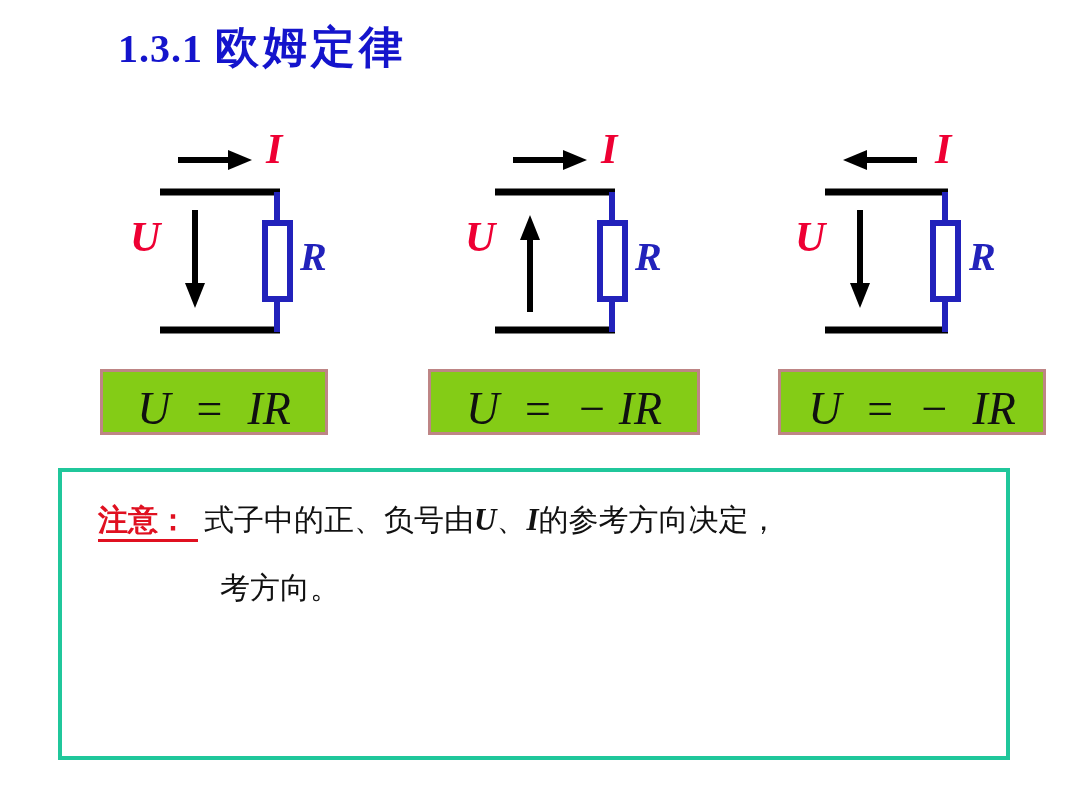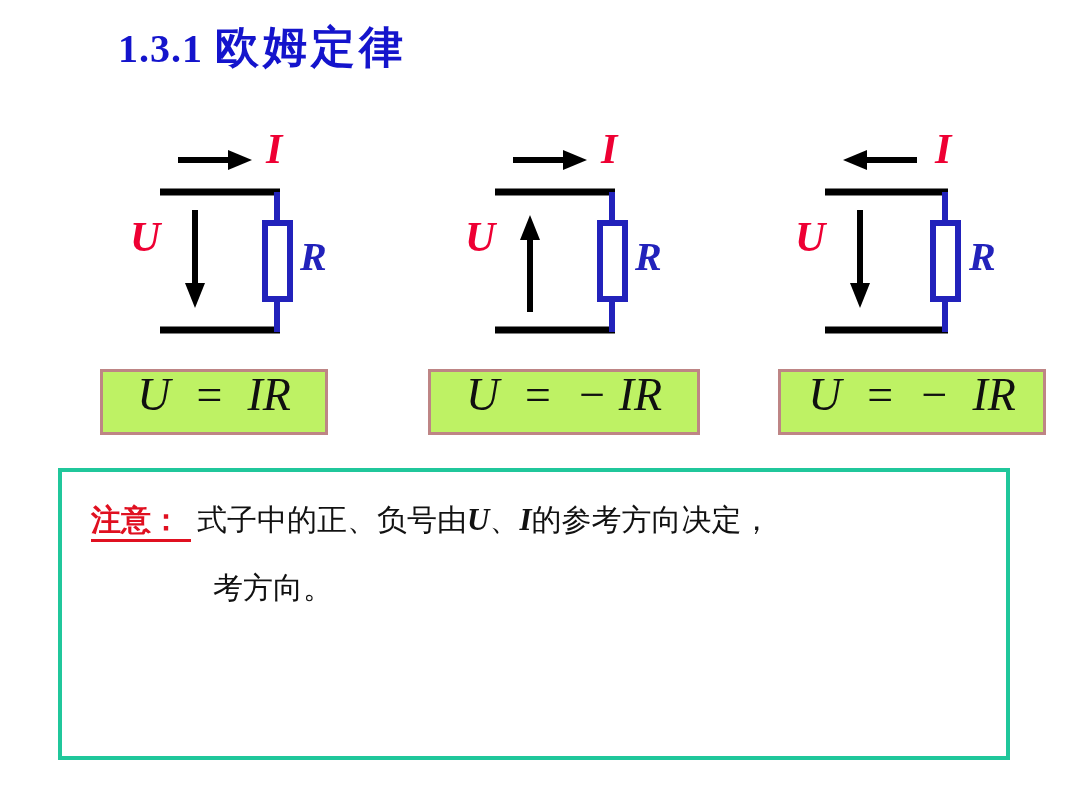--- a/index.html
+++ b/index.html
@@ -57,25 +57,25 @@
   }
   .lbl-i { color: #EE0033; font-size: 42px; }
   .lbl-u { color: #EE0033; font-size: 42px; }
   .lbl-r { color: #2222BB; font-size: 40px; }
 
   
   .formula-box {
     position: absolute;
     top: 369px;
     height: 66px;
-    background: #bef264;
+    background: #84cc16;
     border: 3px solid #BE8585;
     box-sizing: border-box;
     display: flex;
-    align-items: flex-start;
+    align-items: flex-end;
     justify-content: center;
   }
   .formula-box .formula-text {
     font-family: "Liberation Serif", "DejaVu Serif", serif;
     font-style: italic;
     font-size: 46px;
     color: #101010;
     white-space: pre;
     line-height: 1;
   }
@@ -86,21 +86,21 @@
   
   #note-box {
     position: absolute;
     left: 58px;
     top: 468px;
     width: 952px;
     height: 292px;
     border: 4px solid #20C79B;
     box-sizing: border-box;
     background: #ffffff;
-    padding: 14px 0 0 11px;
+    padding: 14px 0 0 18px;
   }
   .note-line {
     font-family: "DejaVu Sans", "Liberation Sans", sans-serif;
     font-size: 30px;
     color: #111111;
     line-height: 68px;
     height: 68px;
     white-space: nowrap;
     padding-left: 18px;
   }

